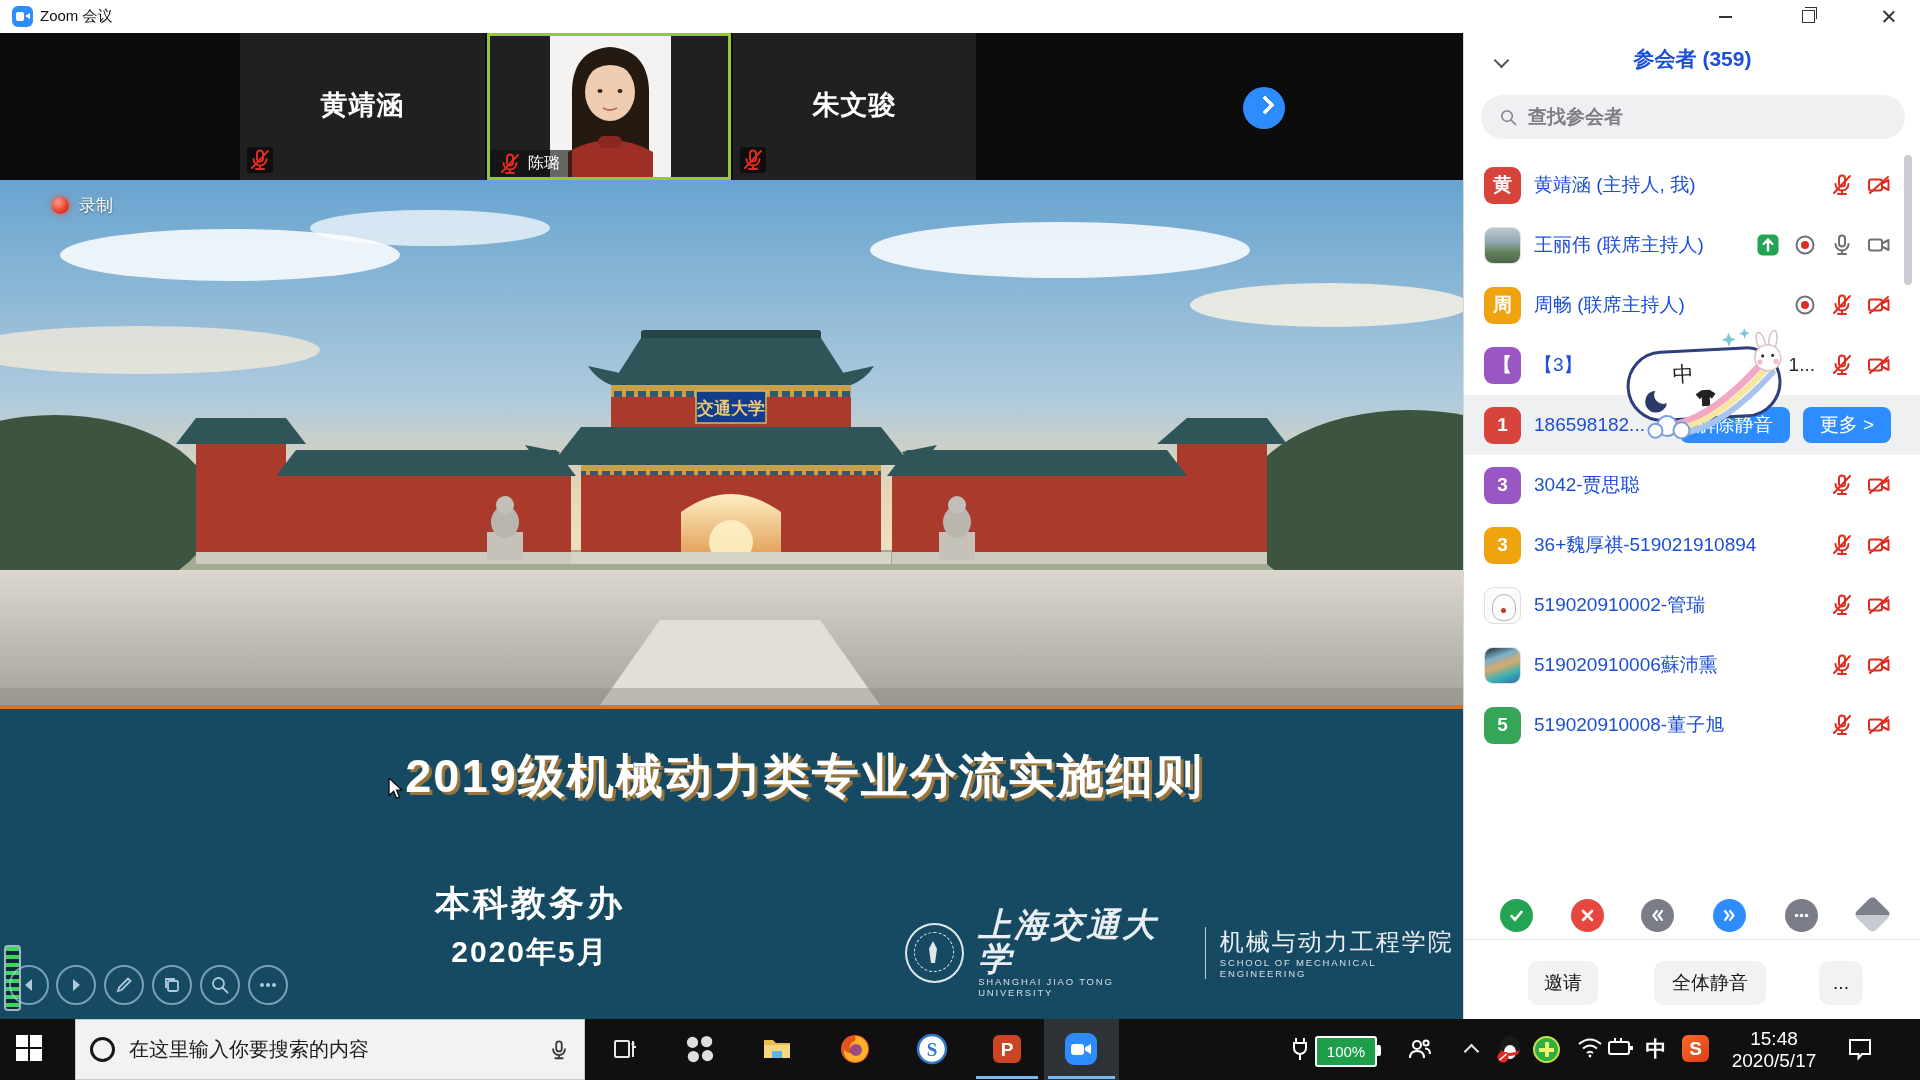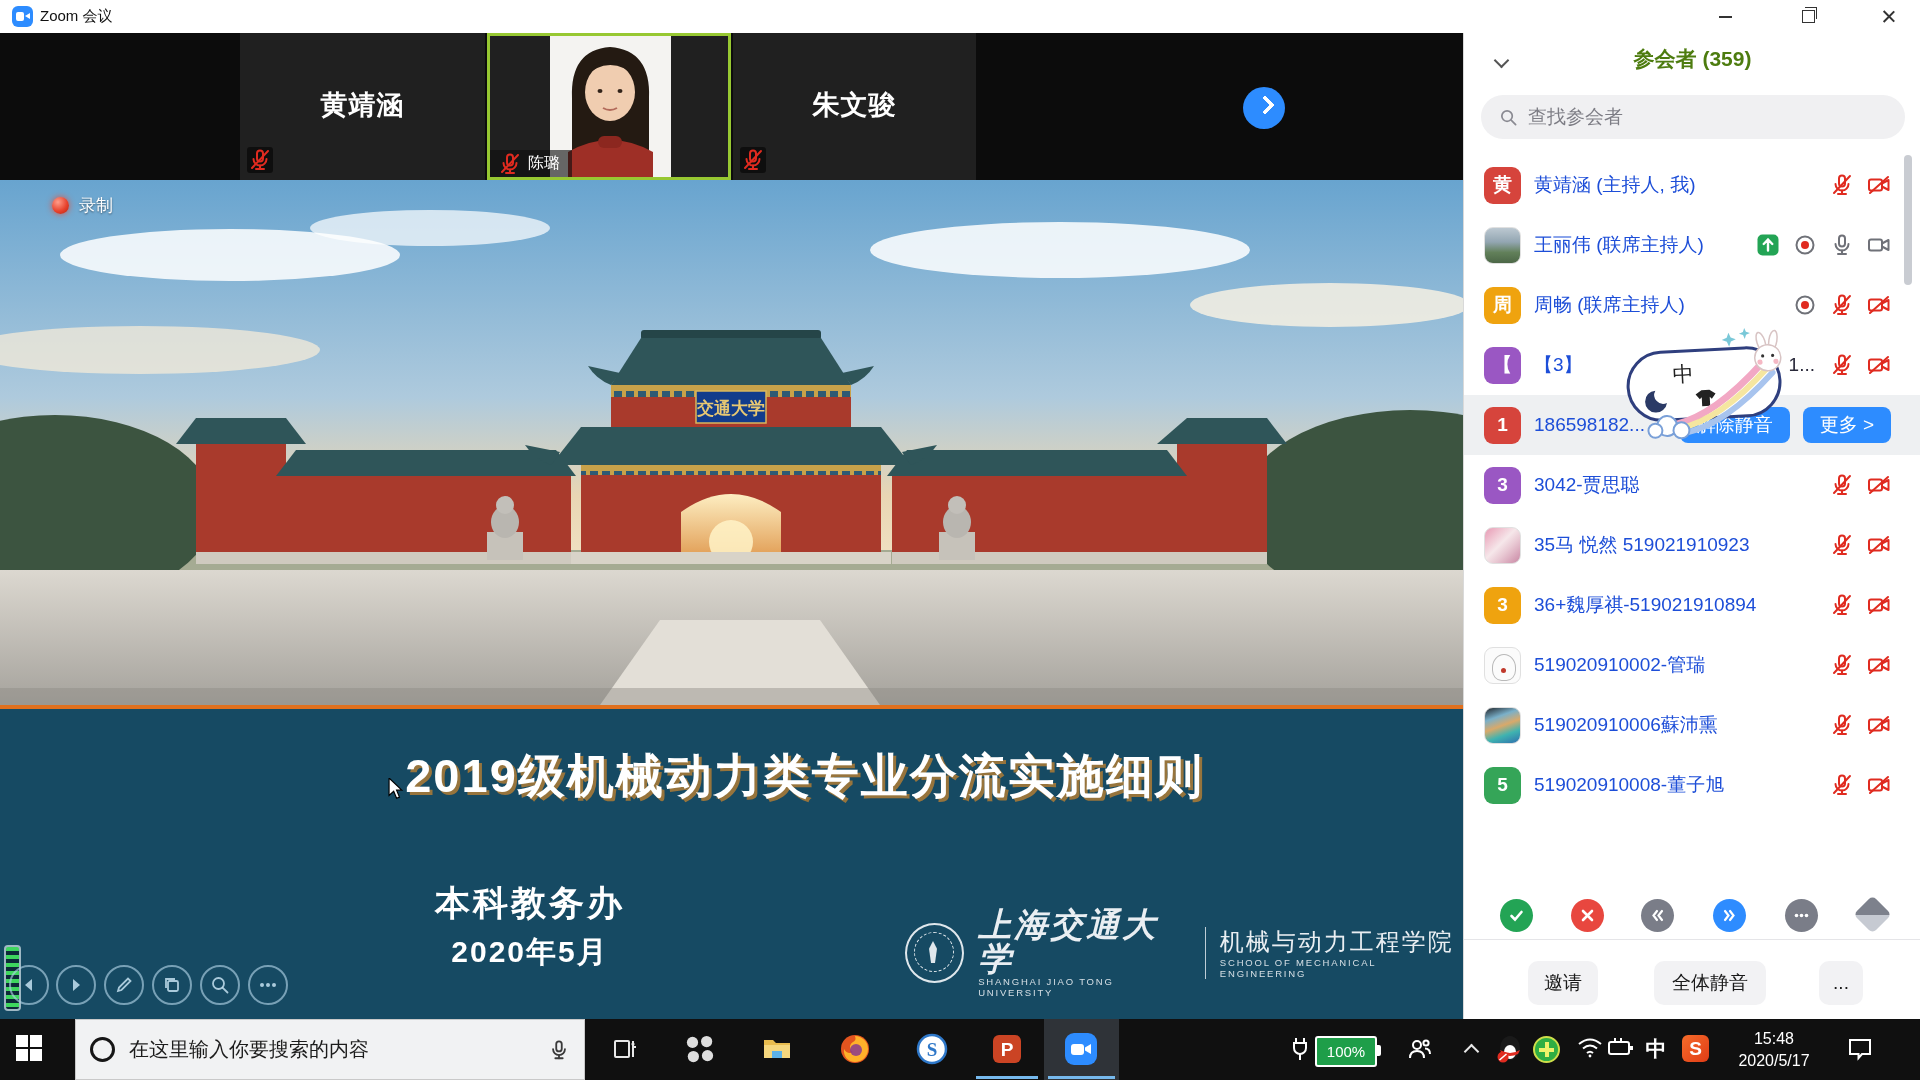--- a/index.html
+++ b/index.html
@@ -52,23 +52,23 @@
   .logo-cn2{font-size:24px;letter-spacing:2px;line-height:30px;}
   
   #meter{left:4px;top:765px;width:13px;height:62px;border:2px solid #9fb8c4;border-radius:4px;background:repeating-linear-gradient(180deg,#3ed65e 0 4px,#0d2a38 4px 8px);}
   .tool{top:785px;width:40px;height:40px;border:2px solid rgba(173,208,228,.65);border-radius:50%;box-sizing:border-box;display:flex;align-items:center;justify-content:center;color:rgba(196,224,240,.85);}
   #cursor-slide{left:388px;top:598px;}
 
   
   #panel{left:1463px;top:33px;width:457px;height:986px;background:#fff;border-left:1px solid #d9d9d9;box-sizing:border-box;}
   #p-collapse{left:28px;top:18px;width:24px;height:20px;}
   #p-collapse:before{content:"";position:absolute;left:4px;top:4px;width:9px;height:9px;border-left:2.2px solid #555;border-bottom:2.2px solid #555;transform:rotate(-45deg);}
-  #p-title{left:0;top:12px;width:457px;text-align:center;font-size:21px;font-weight:bold;color:#4d7c0f;}
+  #p-title{left:0;top:12px;width:457px;text-align:center;font-size:21px;font-weight:bold;color:#1d4ed8;}
   #p-search{left:17px;top:62px;width:424px;height:44px;background:#f0f0f2;border-radius:22px;display:flex;align-items:center;gap:10px;padding:0 18px;box-sizing:border-box;}
-  #p-search .ph{color:#7d7d85;font-size:19px;}
+  #p-search .ph{color:#7d7d85;font-size:19px;font-weight:bold;}
   #p-list{left:0;top:122px;width:457px;}
   .p-row{position:relative;height:60px;display:flex;align-items:center;padding:0 30px 0 20px;gap:13px;box-sizing:border-box;}
   .p-row.hover{background:#eef0f2;}
   .avatar{width:37px;height:37px;border-radius:9px;flex:none;display:flex;align-items:center;justify-content:center;color:#fff;font-size:19px;font-weight:bold;}
   .av-red{background:#d6443c;} .av-orange{background:#efa30f;} .av-purple{background:#9a57c3;} .av-green{background:#35a558;}
   .av-photo{border:1px solid #e0e0e0;box-sizing:border-box;}
   .av-building{background:linear-gradient(180deg,#bcc8d1 0%,#93a6b2 40%,#62805a 70%,#4c6747 100%);}
   .av-anime{background:linear-gradient(135deg,#e89ab4 0%,#f6e7ea 45%,#e8c7d2 65%,#c987a4 100%);}
   .av-sketch{background:#fbfbfb;position:relative;}
   .av-sketch:before{content:"";position:absolute;left:7px;top:6px;width:22px;height:25px;border:1.5px solid #b9b9b9;border-radius:50% 50% 40% 40%;}
@@ -98,21 +98,21 @@
   #cortana{width:25px;height:25px;border:3.2px solid #161616;border-radius:50%;box-sizing:border-box;flex:none;}
   #tb-search .ph{flex:1;font-size:20px;color:#1c1c1c;white-space:nowrap;overflow:hidden;}
   .tkicon{top:13px;width:34px;height:34px;display:flex;align-items:center;justify-content:center;}
   #tk-zoom-tile{left:1044px;top:0;width:75px;height:61px;background:#2f3338;}
   .runline{top:57px;height:3px;background:#76b9ed;}
   .tray{top:17px;display:flex;align-items:center;justify-content:center;color:#fff;}
   #battery{left:1315px;top:17px;width:58px;height:27px;border:2px solid #fff;border-radius:3px;background:#1e9e49;color:#fff;font-size:15px;display:flex;align-items:center;justify-content:center;}
   #battery:after{content:"";position:absolute;right:-6px;top:7px;width:4px;height:11px;background:#fff;border-radius:0 2px 2px 0;}
   #ime{left:1643px;top:17px;width:26px;height:26px;color:#fff;font-size:21px;font-weight:bold;display:flex;align-items:center;justify-content:center;}
   #sogou{left:1682px;top:16px;width:27px;height:27px;border-radius:6px;background:linear-gradient(135deg,#f66c2a,#e03c16);color:#fff;font-weight:bold;font-size:19px;display:flex;align-items:center;justify-content:center;}
-  #clock{left:1722px;top:9px;width:104px;text-align:center;color:#fff;font-size:16px;line-height:22px;}
+  #clock{left:1722px;top:9px;width:104px;text-align:center;color:#fff;font-size:19px;line-height:22px;}
   #chevron-up{left:1462px;top:24px;width:20px;height:14px;}
   #chevron-up:before{content:"";position:absolute;left:4px;top:3px;width:9px;height:9px;border-left:2px solid #e8e8e8;border-top:2px solid #e8e8e8;transform:rotate(45deg);}
   #qq{left:1496px;top:15px;width:28px;height:30px;}
   #greenplus{left:1533px;top:17px;width:27px;height:27px;border-radius:50%;background:#2fae43;border:2px solid #cede4a;box-sizing:border-box;position:absolute;}
   #greenplus:before{content:"";position:absolute;left:10px;top:4px;width:4px;height:15px;background:#eef26a;}
   #greenplus:after{content:"";position:absolute;left:4px;top:10px;width:15px;height:4px;background:#eef26a;}
 </style>
 </head>
 <body>
 
@@ -434,30 +434,20 @@
       <div class="avatar av-purple">3</div>
       <div class="p-name">3042-贾思聪</div>
       <svg class="ric red">
           <use href="#i-mic-off"></use>
         </svg>
       <svg class="ric red">
           <use href="#i-cam-off"></use>
         </svg>
     </div>
 
-    <div class="p-row">
-      <div class="avatar av-photo av-anime"></div>
-      <div class="p-name">35马 悦然 519021910923</div>
-      <svg class="ric red">
-          <use href="#i-mic-off"></use>
-        </svg>
-      <svg class="ric red">
-          <use href="#i-cam-off"></use>
-        </svg>
-    </div>
 
     <div class="p-row">
       <div class="avatar av-orange">3</div>
       <div class="p-name">36+魏厚祺-519021910894</div>
       <svg class="ric red">
           <use href="#i-mic-off"></use>
         </svg>
       <svg class="ric red">
           <use href="#i-cam-off"></use>
         </svg>

